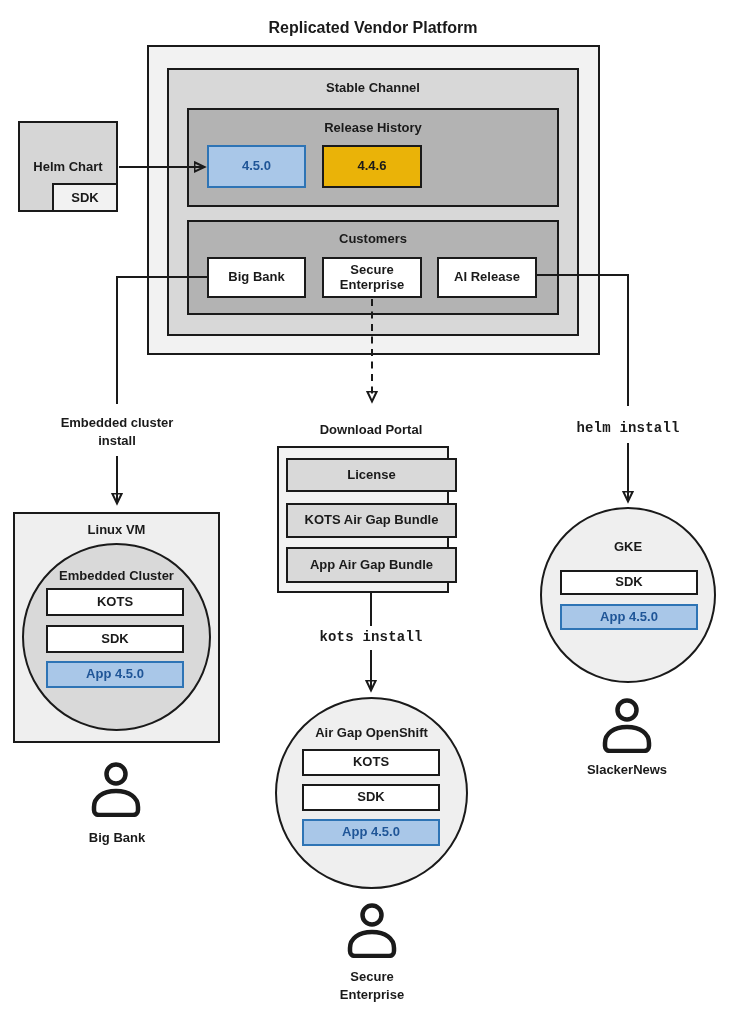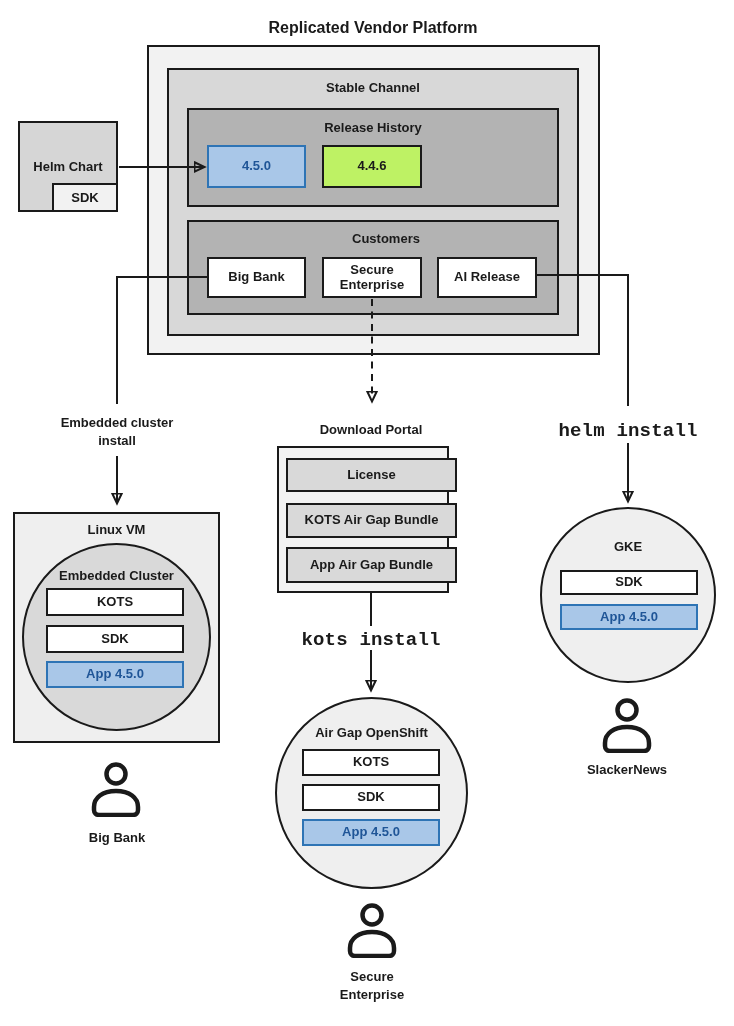--- a/index.html
+++ b/index.html
@@ -20,39 +20,39 @@
   .pre{white-space:pre-line;}
 
   .title{left:147px;top:19px;width:452px;font-size:16px;}
 
   
   .rvp{left:147px;top:45px;width:453px;height:310px;background:var(--box-light-gray);}
   .stable{left:18px;top:21px;width:412px;height:268px;background:var(--box-mid-gray);padding-left:32px;}
   .stable-label{left:0;top:10px;width:100%;}
   .rh{left:18px;top:38px;width:372px;height:99px;background:var(--box-dark-gray);}
   .rh-label{left:0;top:10px;width:100%;}
-  .release{top:35px;width:99px;height:43px;background:#bef264;}
+  .release{top:35px;width:99px;height:43px;background:#eab308;}
   .release.r0{left:18px;}
   .release.r1{left:133px;width:100px;}
   .release.hl{background:var(--highlight-fill);border-color:var(--highlight-border);border-width:2.5px;color:var(--highlight-text);}
   .cust{left:18px;top:150px;width:372px;height:95px;background:var(--box-dark-gray);}
-  .cust-label{left:0;top:9px;width:100%;margin-left:13px;}
+  .cust-label{left:0;top:9px;width:100%;}
   .customer{top:35px;width:99px;height:41px;background:#ffffff;}
   .customer.c0{left:18px;}
   .customer.c1{left:133px;width:100px;}
   .customer.c2{left:248px;width:100px;}
 
   
   .helm{left:18px;top:121px;width:100px;height:91px;background:#D6D6D6;}
   .helm-label{left:0;top:36px;width:100%;}
   .helm-sdk{right:-2px;bottom:-2px;width:66px;height:29px;background:var(--box-light-gray);display:flex;align-items:center;justify-content:center;}
 
   
   .eci-label{left:37px;top:414px;width:160px;line-height:1.4;}
-  .mono{font-family:"Liberation Mono","DejaVu Sans Mono",monospace;font-size:19px;font-weight:700;letter-spacing:0.2px;}
+  .mono{font-family:"Liberation Mono","DejaVu Sans Mono",monospace;font-size:14px;font-weight:700;letter-spacing:0.2px;}
   .helm-install{left:548px;top:420px;width:160px;}
   .kots-install{left:291px;top:629px;width:160px;}
   .dp-label{left:271px;top:422px;width:200px;}
 
   
   .linux{left:13px;top:512px;width:207px;height:231px;background:#EFEFEF;}
   .linux-label{left:0;top:8px;width:100%;}
   .ec-circle{left:7px;top:29px;width:189px;height:188px;background:#D9D9D9;border:2.5px solid var(--line-color);border-radius:50%;}
   .ec-label{left:0;top:23px;width:100%;}
   .comp{background:#ffffff;border:2px solid var(--line-color);}

